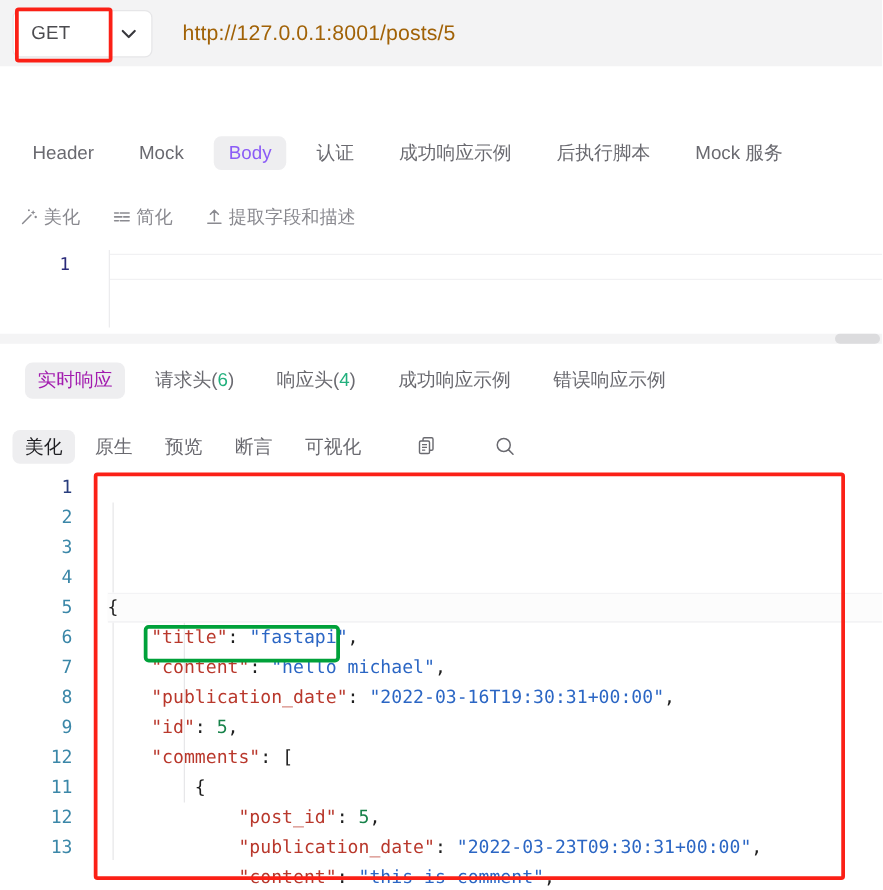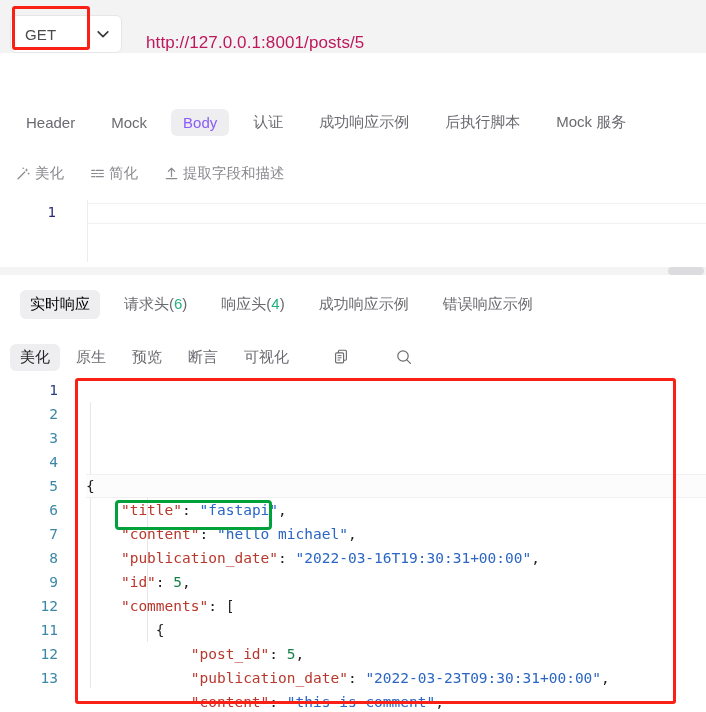--- a/index.html
+++ b/index.html
@@ -9,37 +9,37 @@
     background: #ffffff;
     font-family: "Liberation Sans", "DejaVu Sans", sans-serif;
     -webkit-font-smoothing: antialiased;
   }
   #app { position: relative; width: 706px; height: 712px; overflow: hidden; background:#fff; }
 
   
   .urlbar {
     position: absolute; left: 0; top: 0; width: 706px; height: 53px;
     background: #f3f3f4;
-    display: flex; align-items: flex-end;
+    display: flex; align-items: center;
   }
   .method-select {
     margin-left: 10px;
     width: 112px; height: 38px;
     background: #ffffff;
     border: 1px solid #e6e6e8;
     border-radius: 6px;
     display: flex; align-items: center; justify-content: space-between;
     padding: 0 10px 0 14px;
   }
   .method-text { font-size: 15px; color: #4b4b4f; letter-spacing: .2px; }
   .chev { width: 16px; height: 16px; display:block; }
   .url-text {
     margin-left: 24px;
     font-size: 17px;
-    color: #be185d;
+    color: #a16207;
     letter-spacing: .1px;
     white-space: nowrap;
   }
 
   
   .req-tabs {
     position: absolute; left: 0; top: 100px; width: 706px; height: 44px;
     display: flex; align-items: center; text-align: center;
   }
   .req-tab {
@@ -98,21 +98,21 @@
   .resp-tabs {
     position: absolute; left: 0; top: 284px; width: 706px; height: 40px;
     display: flex; align-items: center;
   }
   .resp-tab {
     font-size: 15px; color: #6a6a70;
     padding: 5px 10px; border-radius: 6px;
     margin-right: 14px; white-space: nowrap;
   }
   .resp-tab:first-child { margin-left: 8px; }
-  .resp-tab.active { background: #eeeef0; color: #000000; margin-left: 20px; }
+  .resp-tab.active { background: #eeeef0; color: #a21caf; margin-left: 20px; }
   .cnt { color: #22b07d; }
 
   
   .sub-tabs {
     position: absolute; left: 0; top: 340px; width: 706px; height: 34px;
     display: flex; align-items: center;
   }
   .sub-tab {
     font-size: 15px; color: #6a6a70;
     padding: 4px 10px; border-radius: 6px;

